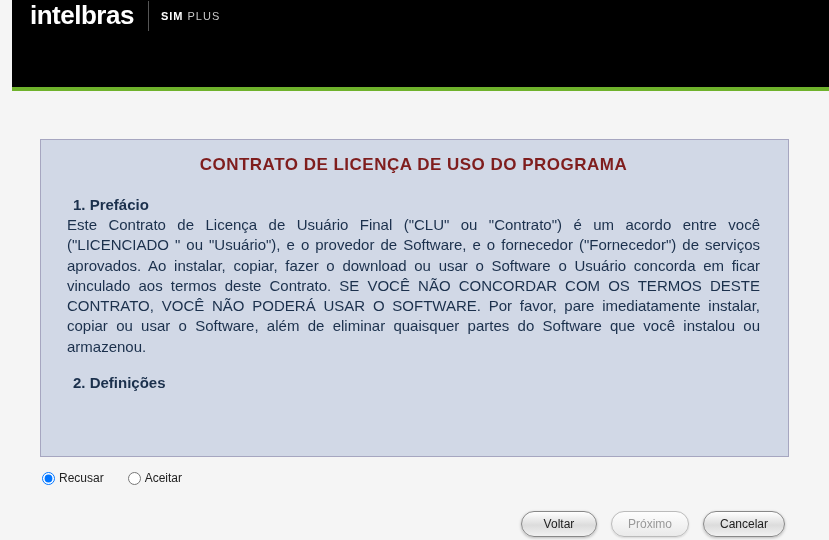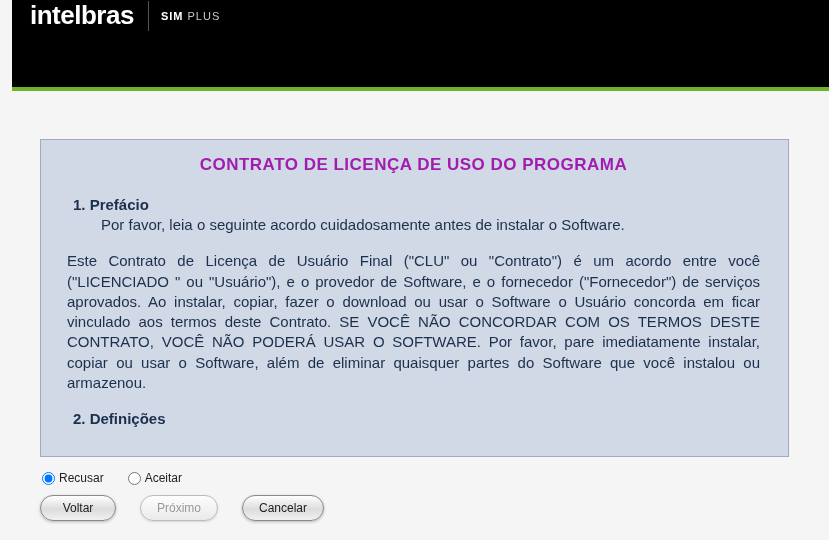--- a/index.html
+++ b/index.html
@@ -42,21 +42,21 @@
     position: relative;
     overflow-y: scroll;
     padding: 14px 28px 18px 26px;
     color: #1b304c;
     font-size: 15px;
     line-height: 1.35;
   }
   .license-title {
     text-align: center;
     font-weight: bold;
-    color: #a21caf;
+    color: #7f1d1d;
     font-size: 17px;
     margin-bottom: 18px;
     letter-spacing: 0.5px;
   }
   .section-heading {
     margin-top: 4px;
     padding-left: 6px;
     font-weight: bold;
   }
   .section-indent {
@@ -82,23 +82,23 @@
     color: #222;
     display: flex;
     gap: 24px;
     align-items: center;
   }
   .radio-item { display: flex; align-items: flex-end; gap: 4px; cursor: pointer; }
   .radio-item input { margin: 0; }
 
   .button-row {
     display: flex;
-    justify-content: flex-start;
-    gap: 24px;
-    margin-top: 10px;
+    justify-content: flex-end;
+    gap: 14px;
+    margin-top: 26px;
     padding-right: 4px;
   }
   .btn {
     min-width: 76px;
     height: 26px;
     border-radius: 13px;
     border: 1px solid #888;
     background: linear-gradient(to bottom, #ffffff 0%, #dcdcdc 55%, #f1f1f1 100%);
     font-size: 12px;
     color: #222;
@@ -127,21 +127,20 @@
     </span>
   </div>
 </div>
 
 <div class="body-area">
 
   <div class="license-box">
     <div class="license-title">CONTRATO DE LICENÇA DE USO DO PROGRAMA</div>
 
     <div class="section-heading">1. Prefácio</div>
-    <div class="section-indent">Por favor, leia o seguinte acordo cuidadosamente antes de instalar o Software.</div>
 
     <div class="justified">Este Contrato de Licença de Usuário Final ("CLU" ou "Contrato") é um acordo entre você ("LICENCIADO " ou "Usuário"), e o provedor de Software, e o fornecedor ("Fornecedor") de serviços aprovados. Ao instalar, copiar, fazer o download ou usar o Software o Usuário concorda em ficar vinculado aos termos deste Contrato. SE VOCÊ NÃO CONCORDAR COM OS TERMOS DESTE CONTRATO, VOCÊ NÃO PODERÁ USAR O SOFTWARE. Por favor, pare imediatamente instalar, copiar ou usar o Software, além de eliminar quaisquer partes do Software que você instalou ou armazenou.</div>
 
     <div class="section-heading">2. Definições</div>
   </div>
 
   <div class="radio-row">
     <label class="radio-item">
       <input type="radio" name="agree" checked="" style="">
       <span>Recusar</span>

